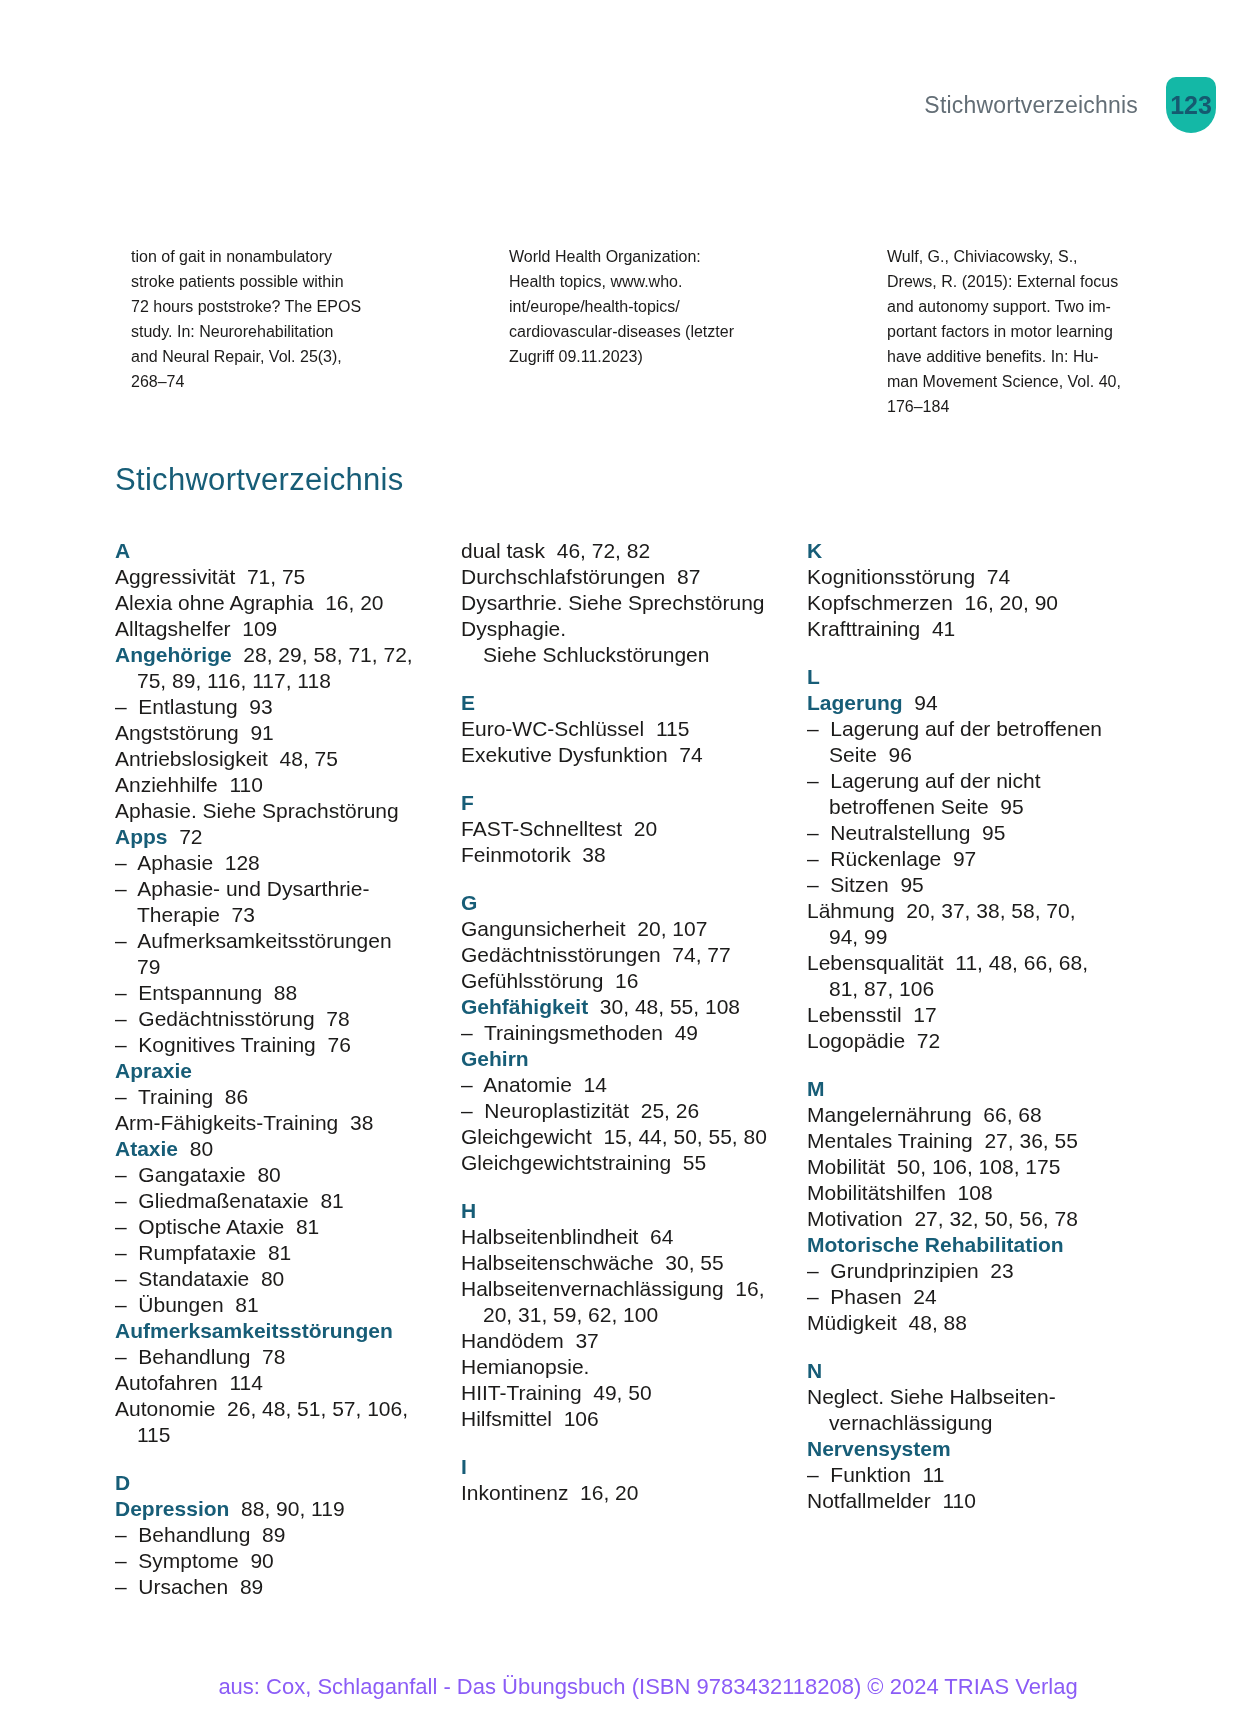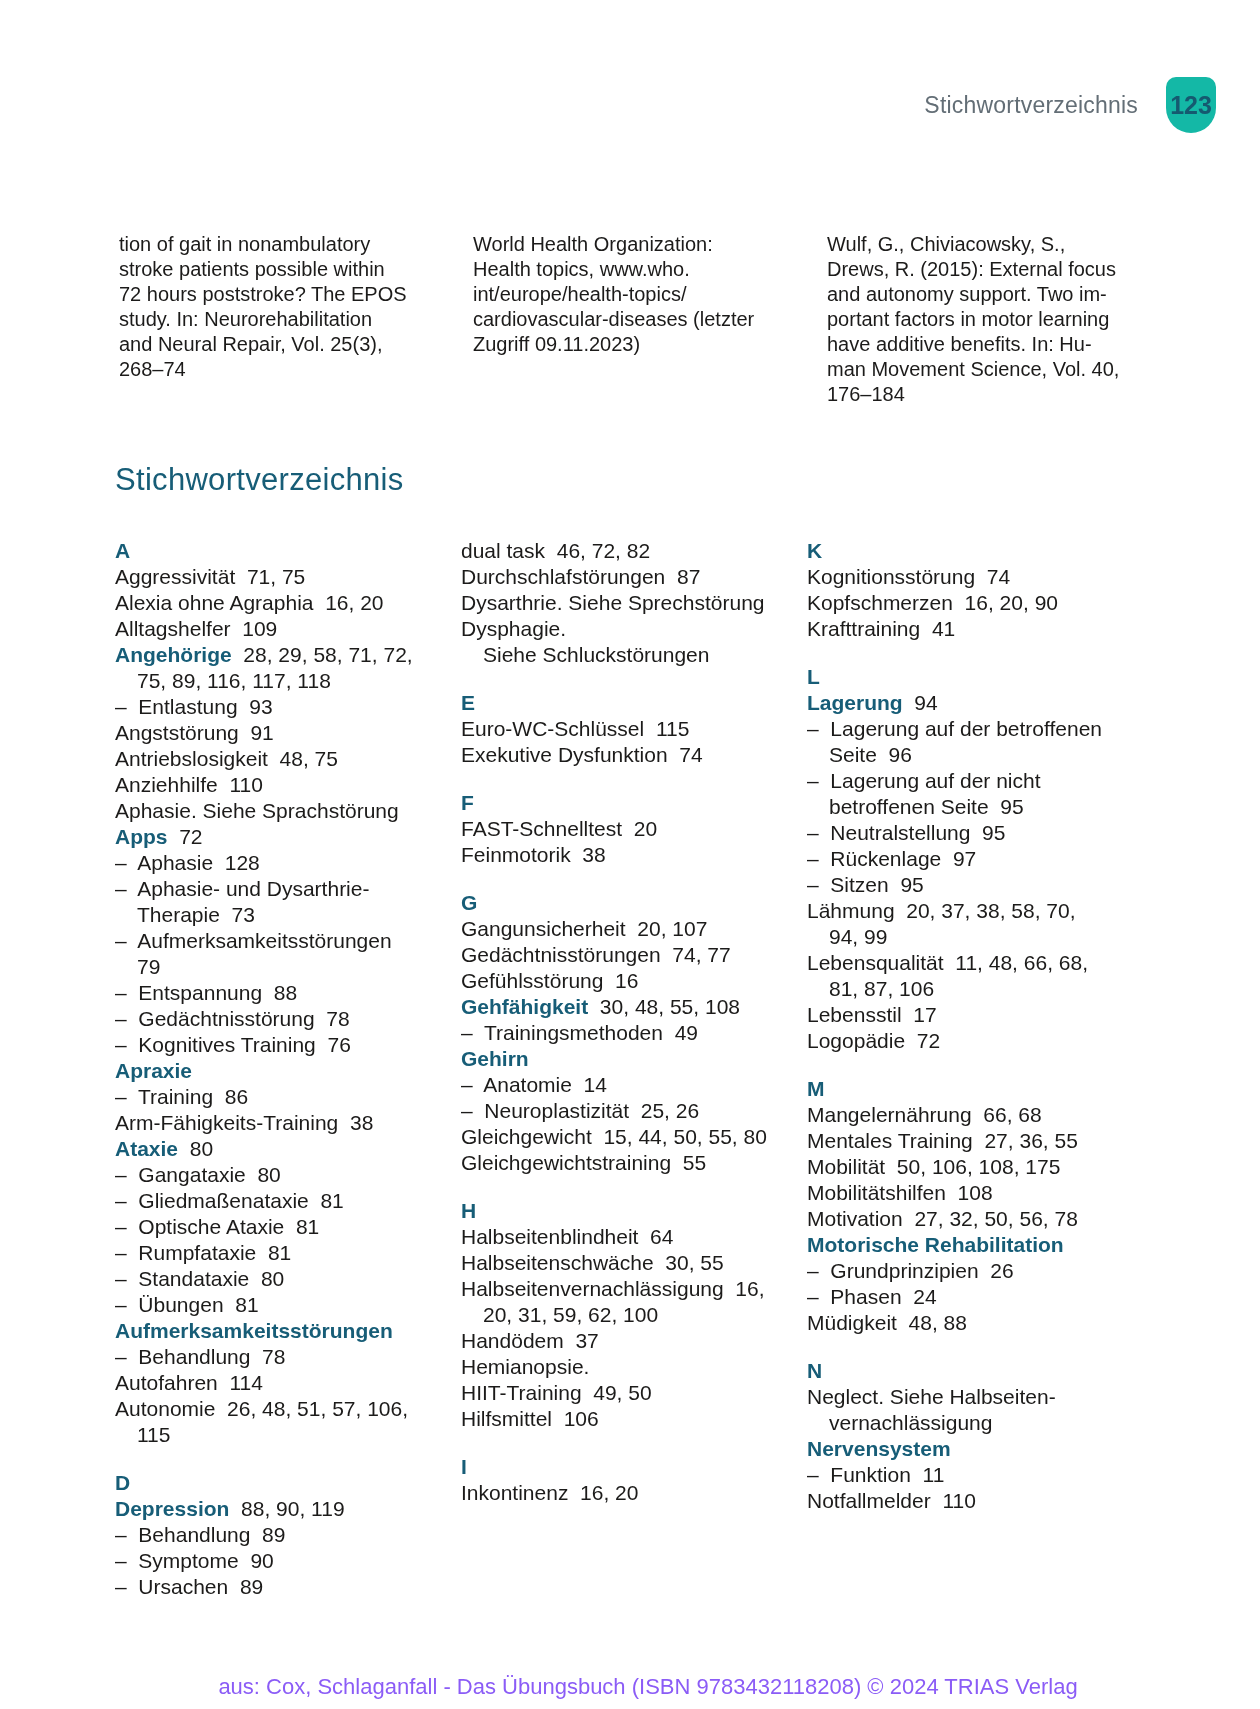--- a/index.html
+++ b/index.html
@@ -10,21 +10,21 @@
   .pg-header{position:absolute;top:77px;left:0;right:80px;height:56px;
              display:flex;justify-content:flex-end;align-items:center;gap:28px;}
   .pg-label{font-size:23px;color:#636e76;letter-spacing:.2px;}
   .pg-badge{width:50px;height:56px;background:#14b8a6;
             border-radius:10px 10px 25px 25px;
             display:flex;align-items:center;justify-content:center;}
   .pg-badge span{font-size:25px;font-weight:bold;color:#155a70;}
 
   
   .refs{position:absolute;top:228px;left:115px;display:flex;}
-  .ref{width:346px;margin:4px;font-size:20px;line-height:25px;
+  .ref{width:346px;margin:16px;font-size:16px;line-height:25px;
        white-space:pre;color:#1c1b1a;}
 
   
   .ix-title{position:absolute;top:462px;left:115px;margin:0;
             font-size:31px;font-weight:normal;color:#175d77;letter-spacing:.3px;}
 
   
   .ix-col{position:absolute;top:538px;width:340px;}
   #ix1{left:115px}
   #ix2{left:461px}
@@ -170,21 +170,21 @@
       <div class="ix-line cont">81, 87, 106</div>
       <div class="ix-line">Lebensstil  17</div>
       <div class="ix-line">Logopädie  72</div>
       <div class="ix-line letter gap"><span class="kw">M</span></div>
       <div class="ix-line">Mangelernährung  66, 68</div>
       <div class="ix-line">Mentales Training  27, 36, 55</div>
       <div class="ix-line">Mobilität  50, 106, 108, 175</div>
       <div class="ix-line">Mobilitätshilfen  108</div>
       <div class="ix-line">Motivation  27, 32, 50, 56, 78</div>
       <div class="ix-line"><span class="kw">Motorische Rehabilitation</span></div>
-      <div class="ix-line">–  Grundprinzipien  26</div>
+      <div class="ix-line">–  Grundprinzipien  23</div>
       <div class="ix-line">–  Phasen  24</div>
       <div class="ix-line">Müdigkeit  48, 88</div>
       <div class="ix-line letter gap"><span class="kw">N</span></div>
       <div class="ix-line">Neglect. Siehe Halbseiten-</div>
       <div class="ix-line cont">vernachlässigung</div>
       <div class="ix-line"><span class="kw">Nervensystem</span></div>
       <div class="ix-line">–  Funktion  11</div>
       <div class="ix-line">Notfallmelder  110</div>
     </div>
 

